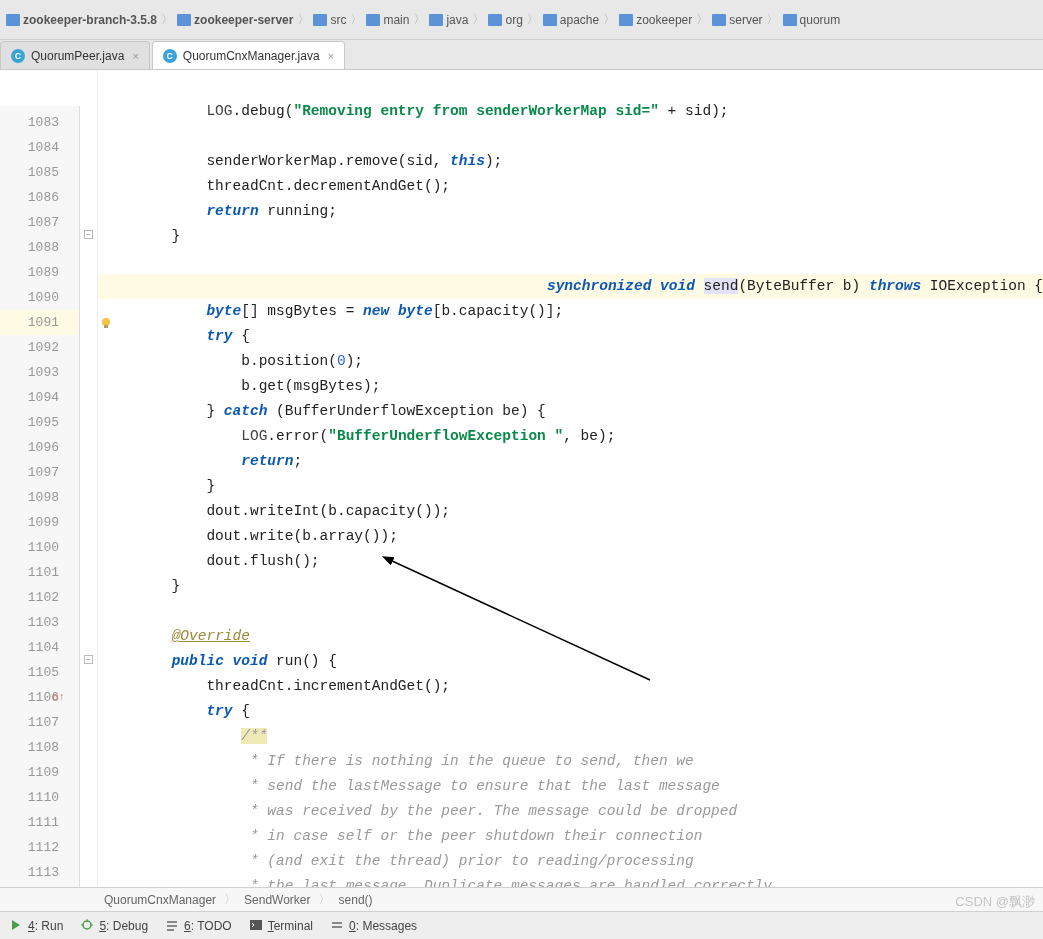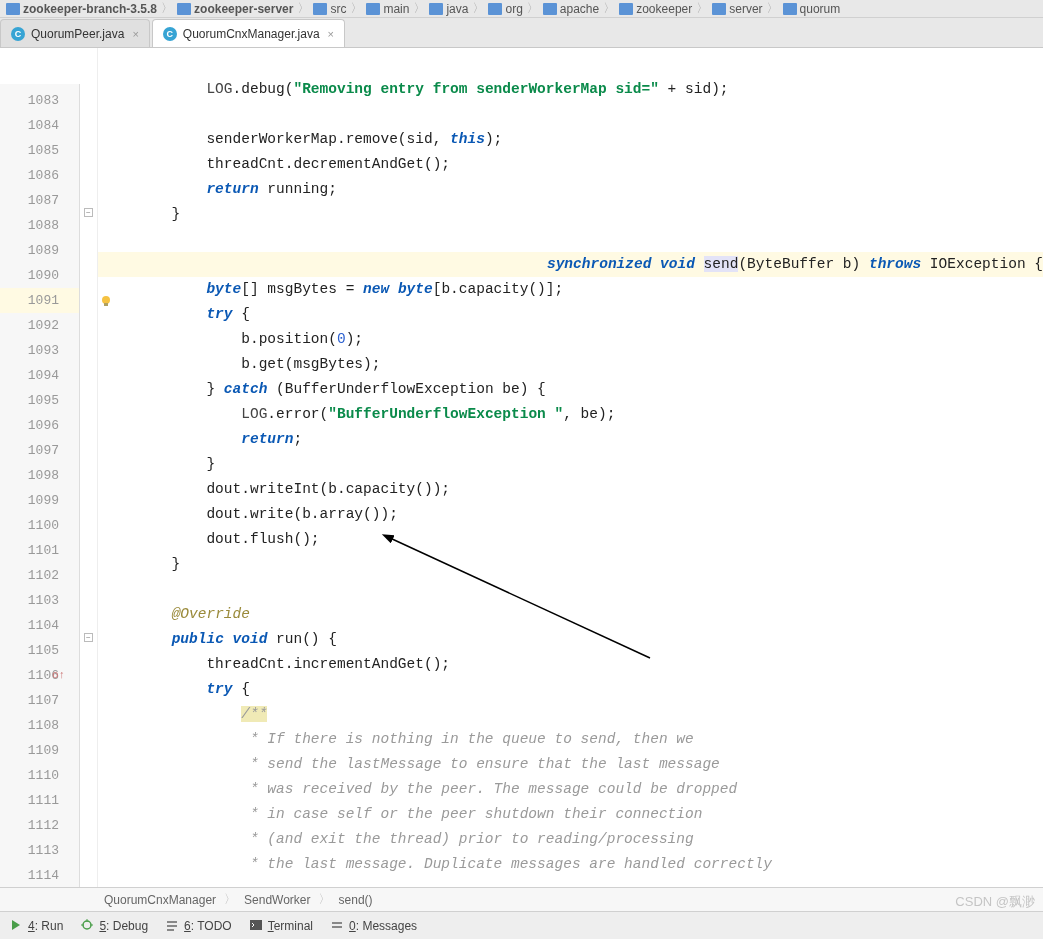--- a/index.html
+++ b/index.html
@@ -7,21 +7,21 @@
   font-family: 'Menlo', 'Consolas', 'Courier New', monospace;
   font-size: 13px;
   background: #f5f5f5;
   width: 1043px;
   height: 939px;
   overflow: hidden;
   display: flex;
   flex-direction: column;
 }
 .breadcrumb-bar {
-  height: 18px;
+  height: 40px;
   background: #e8e8e8;
   border-bottom: 1px solid #d0d0d0;
   display: flex;
   align-items: center;
   padding: 0 4px;
   font-family: -apple-system, 'Segoe UI', sans-serif;
   font-size: 12px;
   color: #555;
   overflow: hidden;
   white-space: nowrap;
@@ -149,21 +149,21 @@
 }
 .code-line {
   height: 25px;
   padding-left: 4px;
 }
 .hl-line { background: #fffae3; text-align: right; }
 .kw { color: #0a58b4; font-weight: bold; font-style: italic; }
 .str { color: #0a8a4a; font-weight: bold; }
 .num { color: #2a5fd0; }
 .com { color: #9a9a9a; font-style: italic; }
-.ann { color: #9a8a3a; font-style: italic; }
+.ann { color: #9a8a3a; font-style: italic; text-decoration: underline; }
 .fn { color: #444; }
 .sel { background: #e3e3f7; }
 .doc-start { background: #f0eab6; }
 .arrow-overlay {
   position: absolute;
   pointer-events: none;
 }
 .nav-crumb {
   height: 24px;
   background: #f7f7f7;

